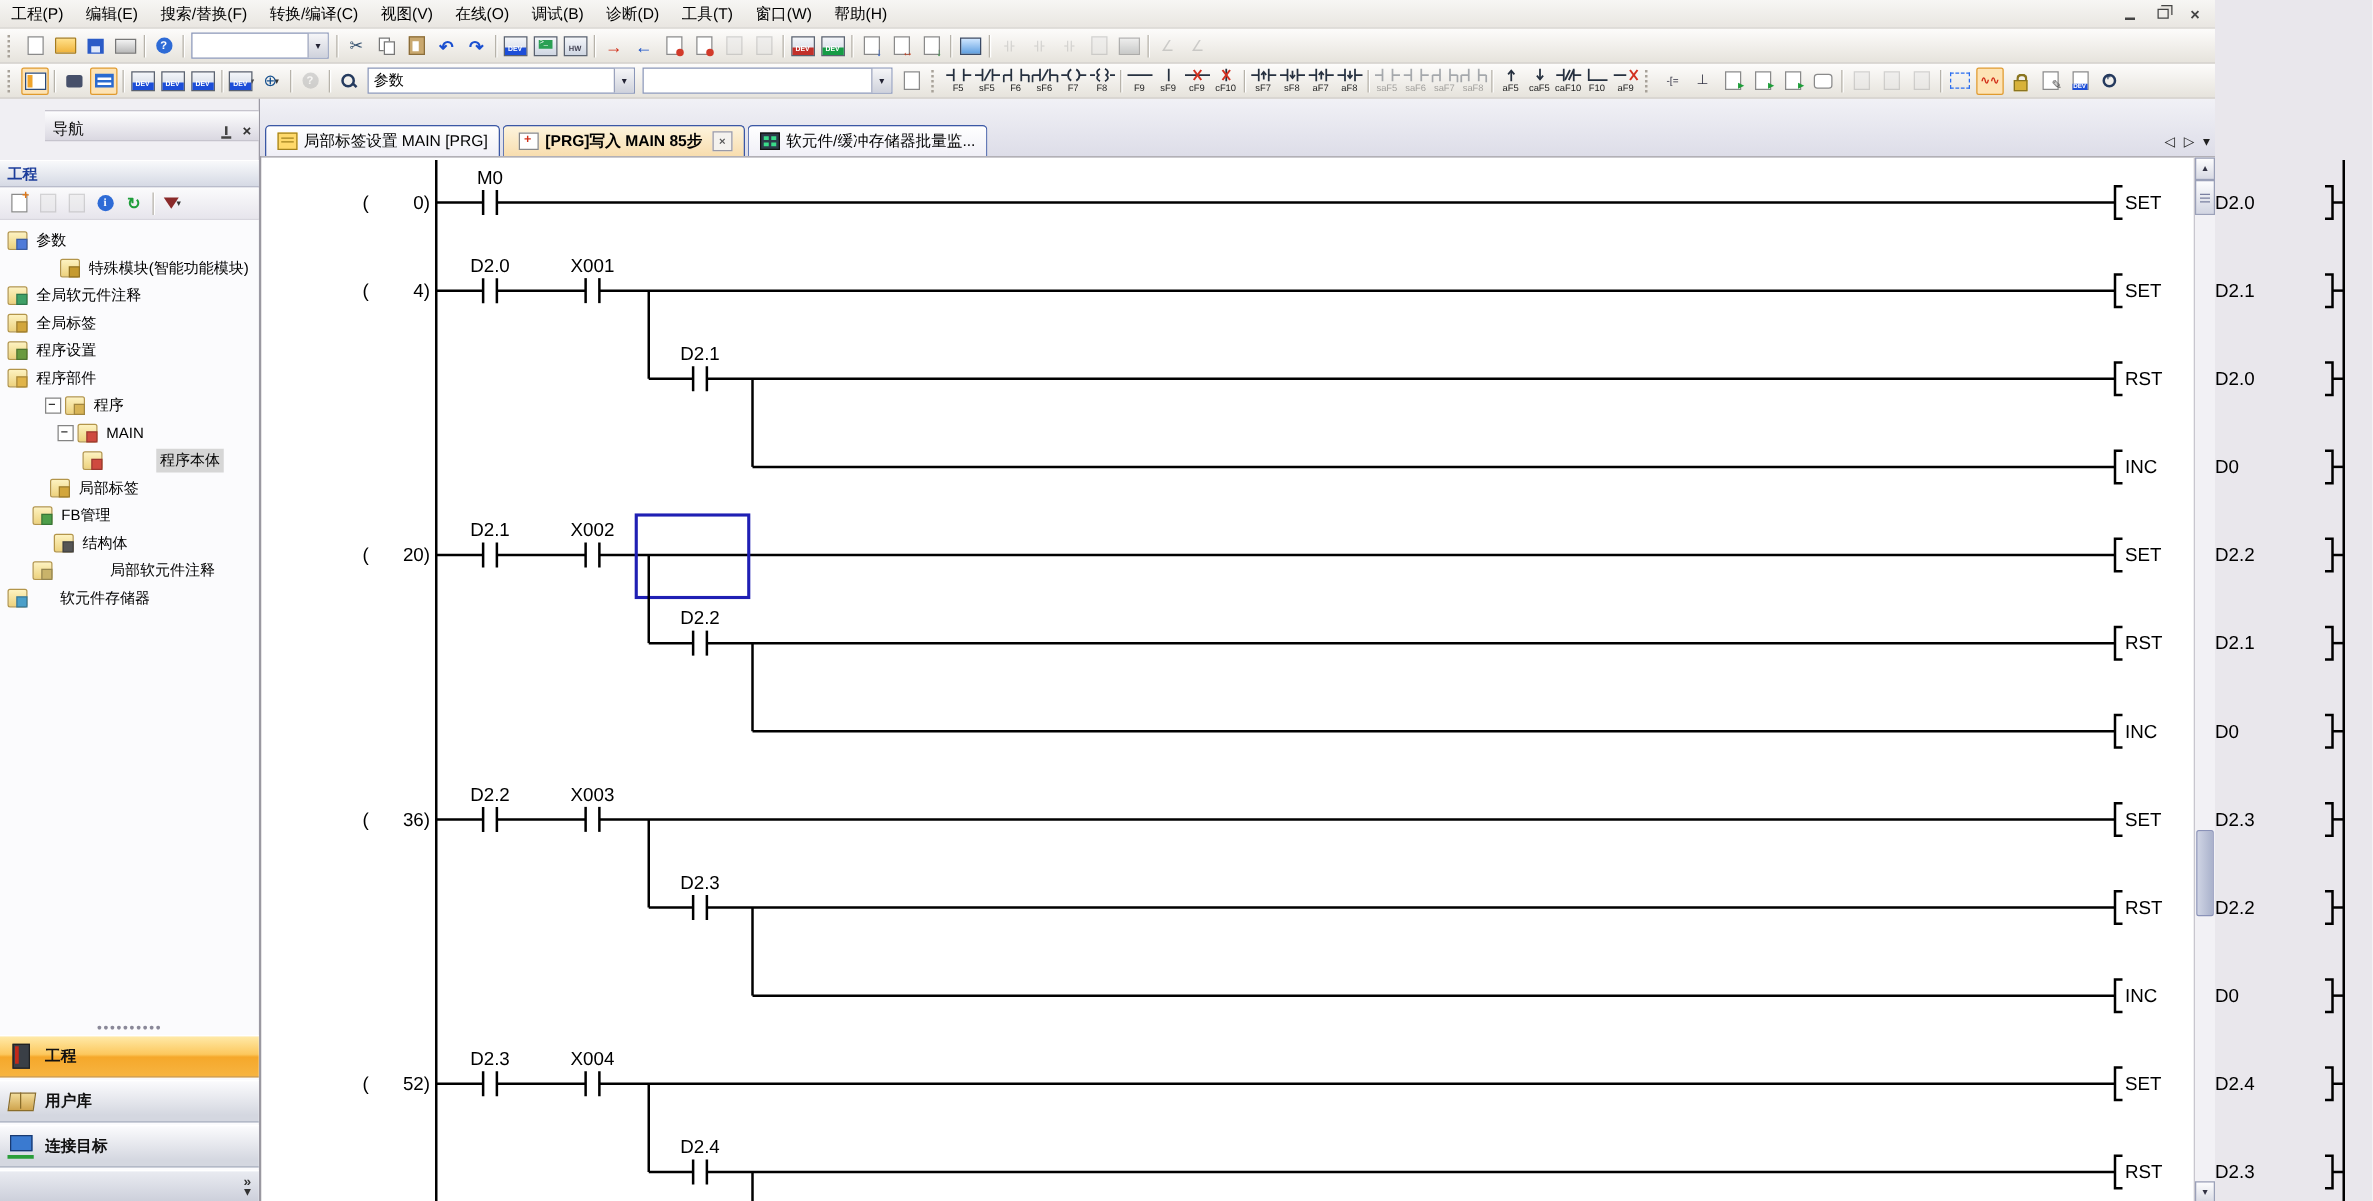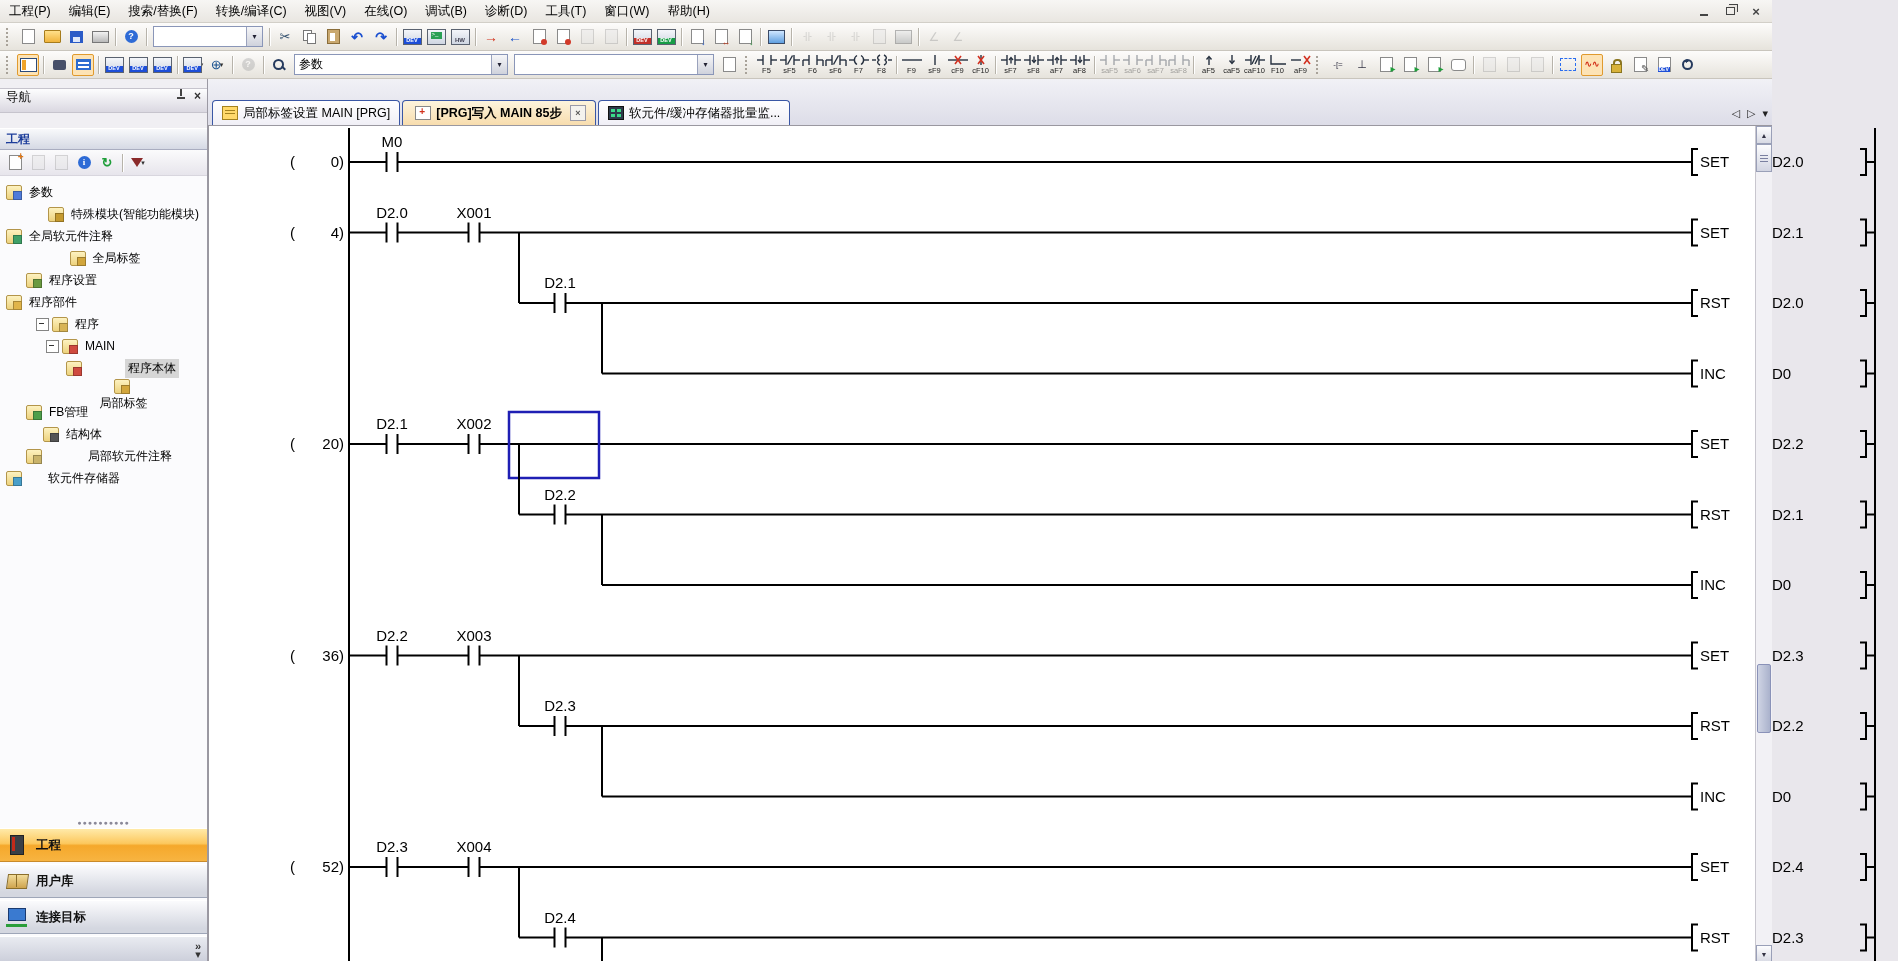--- a/index.html
+++ b/index.html
@@ -100,22 +100,22 @@
   
   .lbtn{border:none;background:transparent;width:23px;height:24px;display:flex;flex-direction:column;align-items:center;justify-content:center;padding:0;margin:0;}
   .lbtn.disabled{opacity:.38;}
   .lkey{font-size:7.5px;color:#222;line-height:1;margin-top:1px;}
 
   
   .content{display:flex;height:885px;}
 
   
   .nav-panel{width:207px;min-width:207px;background:#f0eff3;border-right:1px solid #9b99a3;position:relative;display:flex;flex-direction:column;}
-  .nav-title{height:23px;margin-top:9px;display:flex;align-items:flex-start;background:linear-gradient(#fdfdfe,#dad8e1);
-             border-top:1px solid #c6c4cd;border-bottom:1px solid #c6c4cd;font-size:12.5px;padding:0 6px;color:#111;}
+  .nav-title{height:23px;margin-top:9px;display:flex;align-items:flex-end;background:linear-gradient(#fdfdfe,#dad8e1);
+             border-top:1px solid #c6c4cd;border-bottom:1px solid #c6c4cd;font-size:12.5px;padding:0 6px;color:#111;margin-left:36px;}
   .nav-title .sp{flex:1;}
   .pin-icon{width:11px;height:11px;position:relative;margin-right:8px;}
   .pin-icon::before{content:"";position:absolute;left:5px;top:0;width:2px;height:7px;background:#444;}
   .pin-icon::after{content:"";position:absolute;left:2px;bottom:1px;width:8px;height:2px;background:#444;}
   .nav-close{font-size:12px;color:#333;font-weight:bold;}
   .nav-caption{height:20px;margin-top:15px;display:flex;align-items:center;padding-left:6px;
                background:linear-gradient(#f8f9fb,#d5d9e4);border-top:1px solid #fff;border-bottom:1px solid #a9adc0;
                color:#1c3d9a;font-weight:bold;font-size:12px;}
   .nav-tools{height:23px;display:flex;align-items:center;gap:1px;padding:1px 4px;background:linear-gradient(#fbfbfc,#e7e5ec);
              border-bottom:1px solid #d8d6de;}
@@ -675,27 +675,27 @@
               <span class="t-badge" style="background: rgb(197, 154, 47);"></span>
             </span>
             <span class="tlabel">特殊模块(智能功能模块)</span>
           </div>
           <div class="trow" style="padding-left: 6px;">
             <span class="t-ico">
               <span class="t-badge" style="background: rgb(63, 160, 103);"></span>
             </span>
             <span class="tlabel">全局软元件注释</span>
           </div>
-          <div class="trow" style="padding-left: 6px; justify-content: center;">
+          <div class="trow" style="padding-left: 6px;">
             <span class="t-ico">
               <span class="t-badge" style="background: rgb(210, 166, 60);"></span>
             </span>
             <span class="tlabel">全局标签</span>
           </div>
-          <div class="trow" style="padding-left: 6px; margin-left: 20px;">
+          <div class="trow" style="padding-left: 6px;">
             <span class="t-ico">
               <span class="t-badge" style="background: rgb(106, 154, 63);"></span>
             </span>
             <span class="tlabel">程序设置</span>
           </div>
           <div class="trow" style="padding-left: 6px;">
             <span class="t-ico">
               <span class="t-badge" style="background: rgb(224, 180, 74);"></span>
             </span>
             <span class="tlabel">程序部件</span>
@@ -713,21 +713,21 @@
               <span class="t-badge" style="background: rgb(207, 74, 63);"></span>
             </span>
             <span class="tlabel">MAIN</span>
           </div>
           <div class="trow sel" style="padding-left: 66px; gap: 39px;">
             <span class="t-ico">
               <span class="t-badge" style="background: rgb(207, 74, 63);"></span>
             </span>
             <span class="tlabel">程序本体</span>
           </div>
-          <div class="trow" style="padding-left: 40px; flex-direction: column;">
+          <div class="trow" style="padding-left: 40px;">
             <span class="t-ico">
               <span class="t-badge" style="background: rgb(210, 166, 60);"></span>
             </span>
             <span class="tlabel">局部标签</span>
           </div>
           <div class="trow" style="padding-left: 26px;">
             <span class="t-ico">
               <span class="t-badge" style="background: rgb(77, 158, 74);"></span>
             </span>
             <span class="tlabel">FB管理</span>

